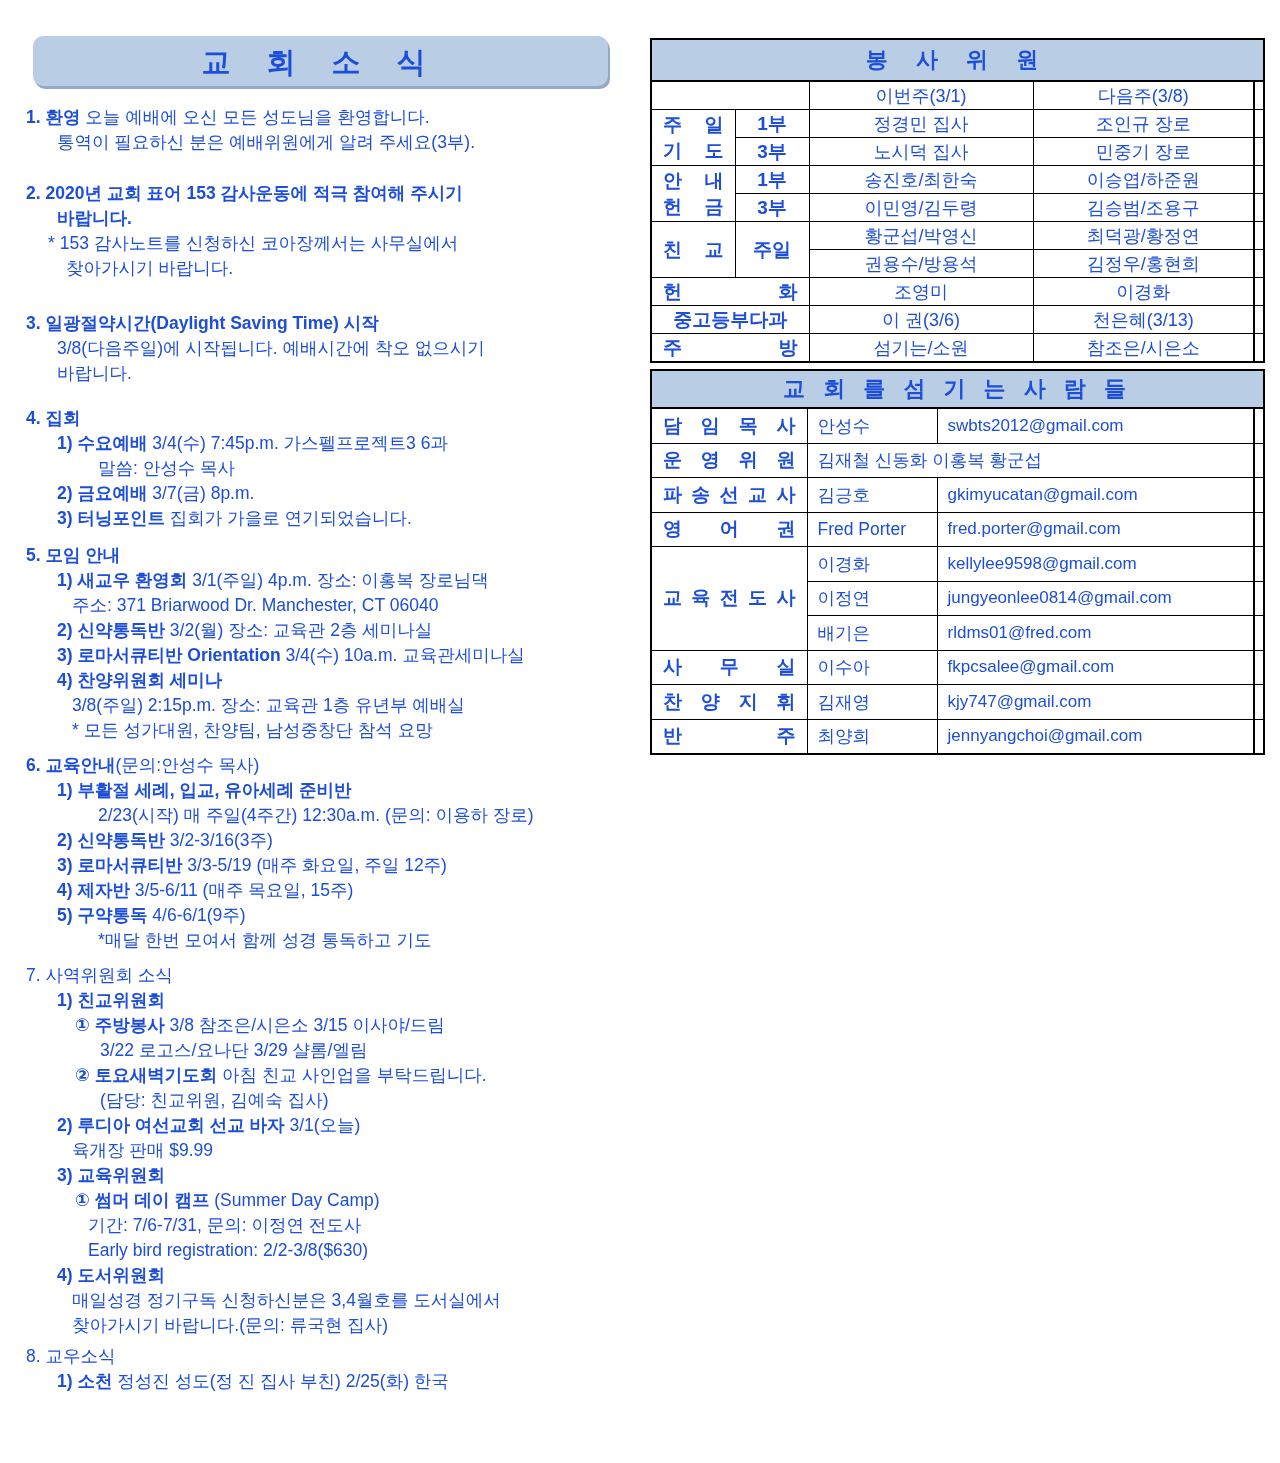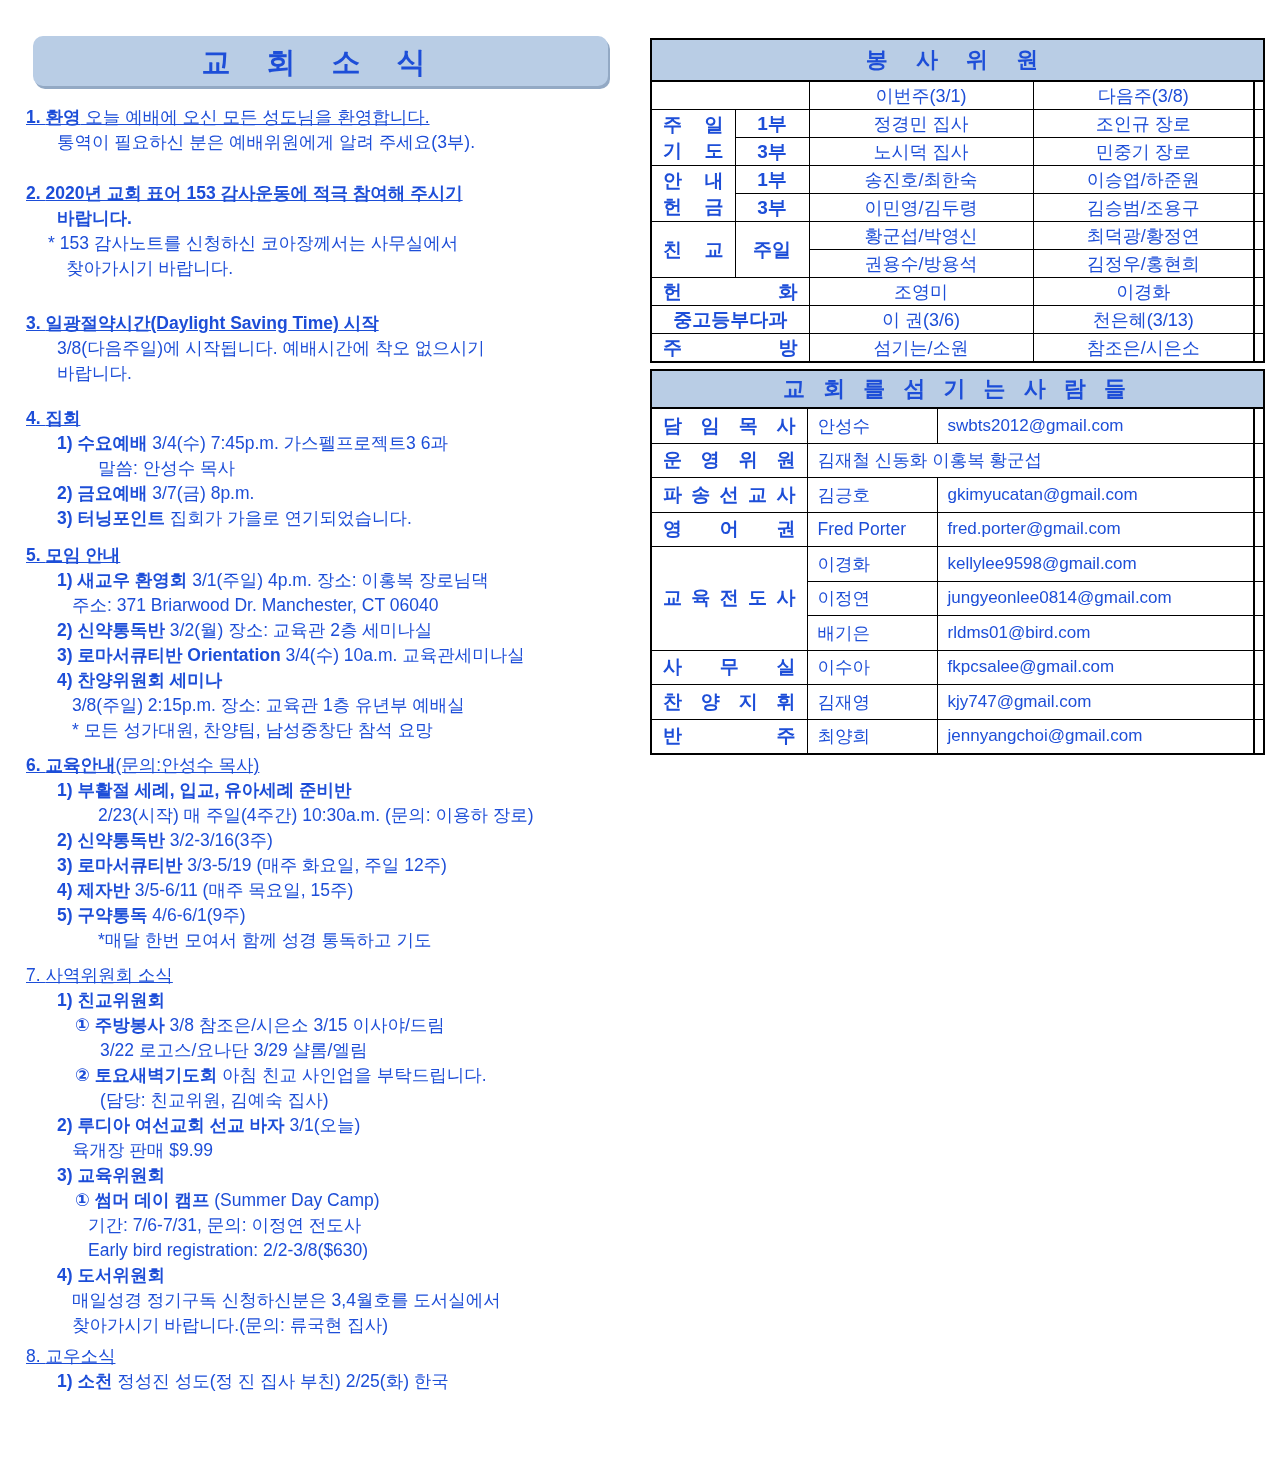--- a/index.html
+++ b/index.html
@@ -12,21 +12,21 @@
           text-align:center;line-height:52px;font-size:29px;font-weight:bold;letter-spacing:14px;
           box-shadow:2px 3px 0 #93a9c4;margin-bottom:19px;}
   .item{margin-bottom:10px;}
   .item:nth-of-type(1){margin-bottom:26px;}
   .item:nth-of-type(2){margin-bottom:30px;}
   .item:nth-of-type(3){margin-bottom:20px;}
   .item:nth-of-type(4){margin-bottom:12px;}
   .item:nth-of-type(7){margin-bottom:6px;}
   .line{white-space:nowrap;}
   .b{font-weight:bold;}
-  .l0{padding-left:0;text-decoration:underline;}
+  .l0{padding-left:0;}
   .c0{padding-left:31px;}
   .star{padding-left:22px;}
   .starc{padding-left:40px;}
   .l1{padding-left:31px;}
   .c1{padding-left:46px;}
   .c1b{padding-left:72px;}
   .l2{padding-left:49px;}
   .c2{padding-left:74px;}
   .c2b{padding-left:62px;}
 
@@ -86,21 +86,21 @@
           <div class="line c1"><span>주소: 371 Briarwood Dr. Manchester, CT 06040</span></div>
           <div class="line l1"><span class="b">2) </span><span class="b">신약통독반</span><span> 3/2(월) 장소: 교육관 2층 세미나실</span></div>
           <div class="line l1"><span class="b">3) </span><span class="b">로마서큐티반 Orientation</span><span> 3/4(수) 10a.m. 교육관세미나실</span></div>
           <div class="line l1"><span class="b">4) </span><span class="b">찬양위원회 세미나</span></div>
           <div class="line c1"><span>3/8(주일) 2:15p.m. 장소: 교육관 1층 유년부 예배실</span></div>
           <div class="line c1"><span>* 모든 성가대원, 찬양팀, 남성중창단 참석 요망</span></div>
         </div>
         <div class="item">
           <div class="line l0"><span class="b">6. </span><span class="b">교육안내</span><span>(문의:안성수 목사)</span></div>
           <div class="line l1"><span class="b">1) </span><span class="b">부활절 세례, 입교, 유아세례 준비반</span></div>
-          <div class="line c1b"><span>2/23(시작) 매 주일(4주간) 10:30a.m. (문의: 이용하 장로)</span></div>
+          <div class="line c1b"><span>2/23(시작) 매 주일(4주간) 12:30a.m. (문의: 이용하 장로)</span></div>
           <div class="line l1"><span class="b">2) </span><span class="b">신약통독반</span><span> 3/2-3/16(3주)</span></div>
           <div class="line l1"><span class="b">3) </span><span class="b">로마서큐티반</span><span> 3/3-5/19 (매주 화요일, 주일 12주)</span></div>
           <div class="line l1"><span class="b">4) </span><span class="b">제자반</span><span> 3/5-6/11 (매주 목요일, 15주)</span></div>
           <div class="line l1"><span class="b">5) </span><span class="b">구약통독</span><span> 4/6-6/1(9주)</span></div>
           <div class="line c1b"><span>*매달 한번 모여서 함께 성경 통독하고 기도</span></div>
         </div>
         <div class="item">
           <div class="line l0"><span>7. </span><span>사역위원회 소식</span></div>
           <div class="line l1"><span class="b">1) </span><span class="b">친교위원회</span></div>
           <div class="line l2"><span class="b">① </span><span class="b">주방봉사</span><span> 3/8 참조은/시은소 3/15 이사야/드림</span></div>
@@ -251,21 +251,21 @@
         <td class="em">kellylee9598@gmail.com</td>
         <td class="sl"></td>
       </tr>
       <tr>
         <td class="nm">이정연</td>
         <td class="em">jungyeonlee0814@gmail.com</td>
         <td class="sl"></td>
       </tr>
       <tr>
         <td class="nm">배기은</td>
-        <td class="em">rldms01@bird.com</td>
+        <td class="em">rldms01@fred.com</td>
         <td class="sl"></td>
       </tr>
       <tr>
         <td class="lbl just">사 무 실</td>
         <td class="nm">이수아</td>
         <td class="em">fkpcsalee@gmail.com</td>
         <td class="sl"></td>
       </tr>
       <tr>
         <td class="lbl just">찬 양 지 휘</td>

